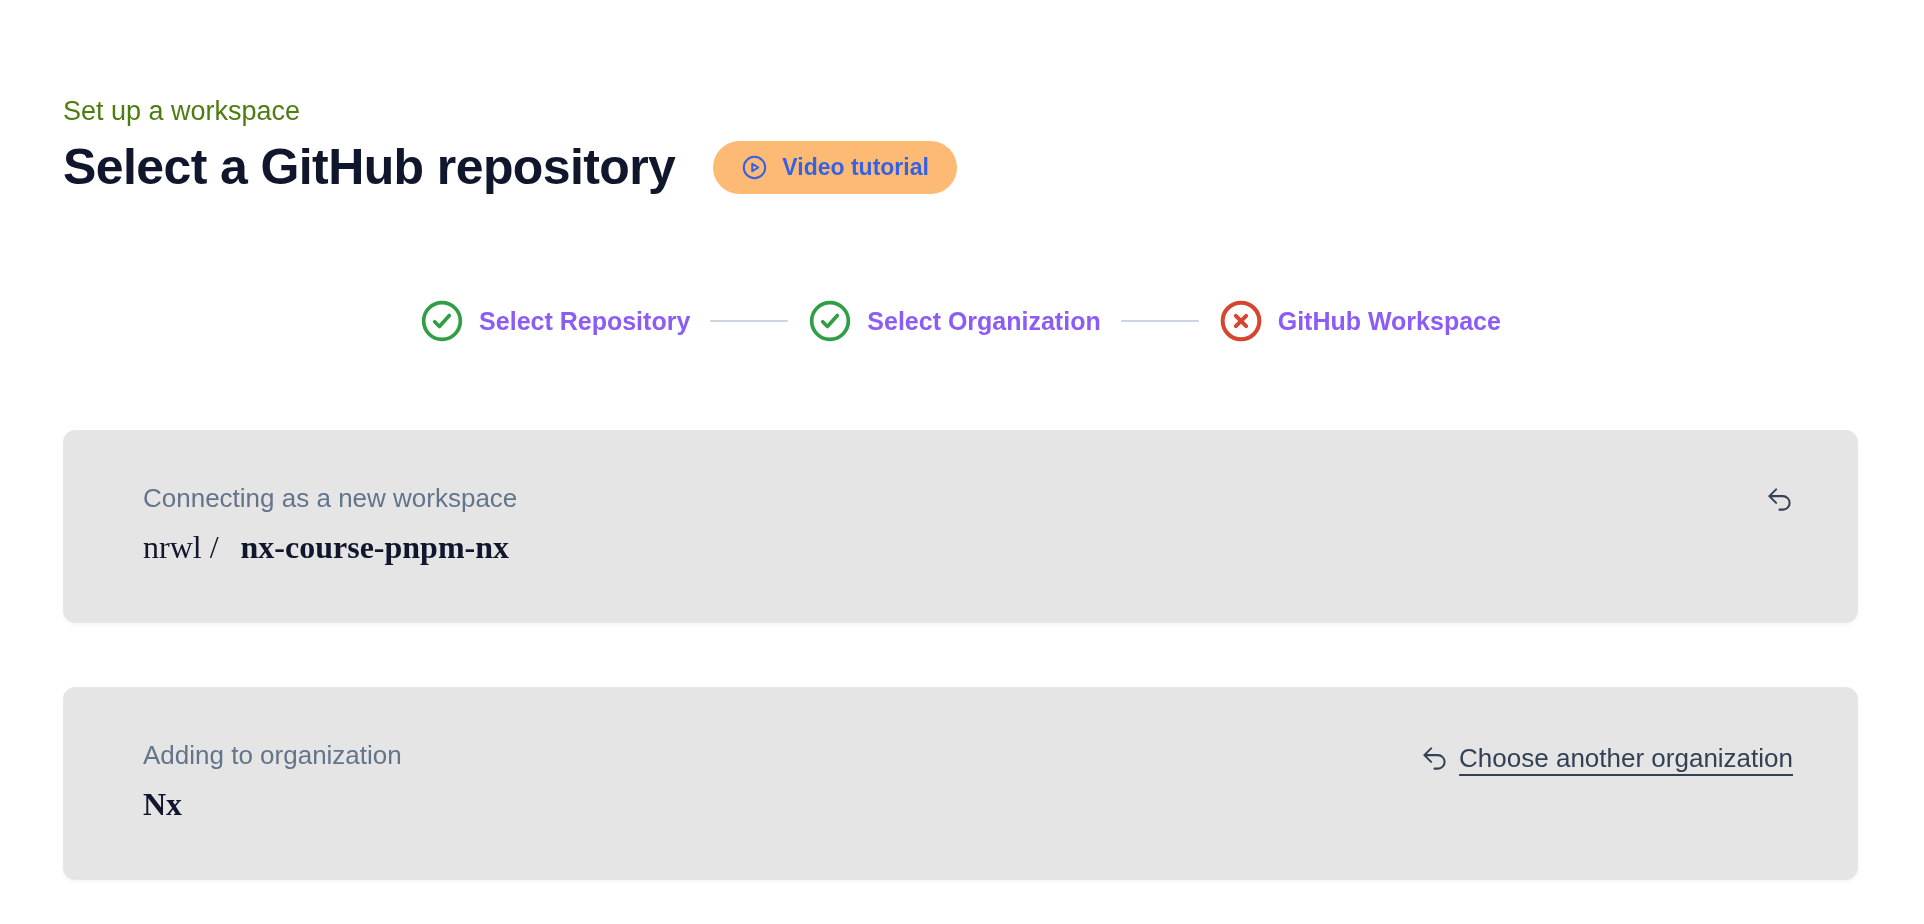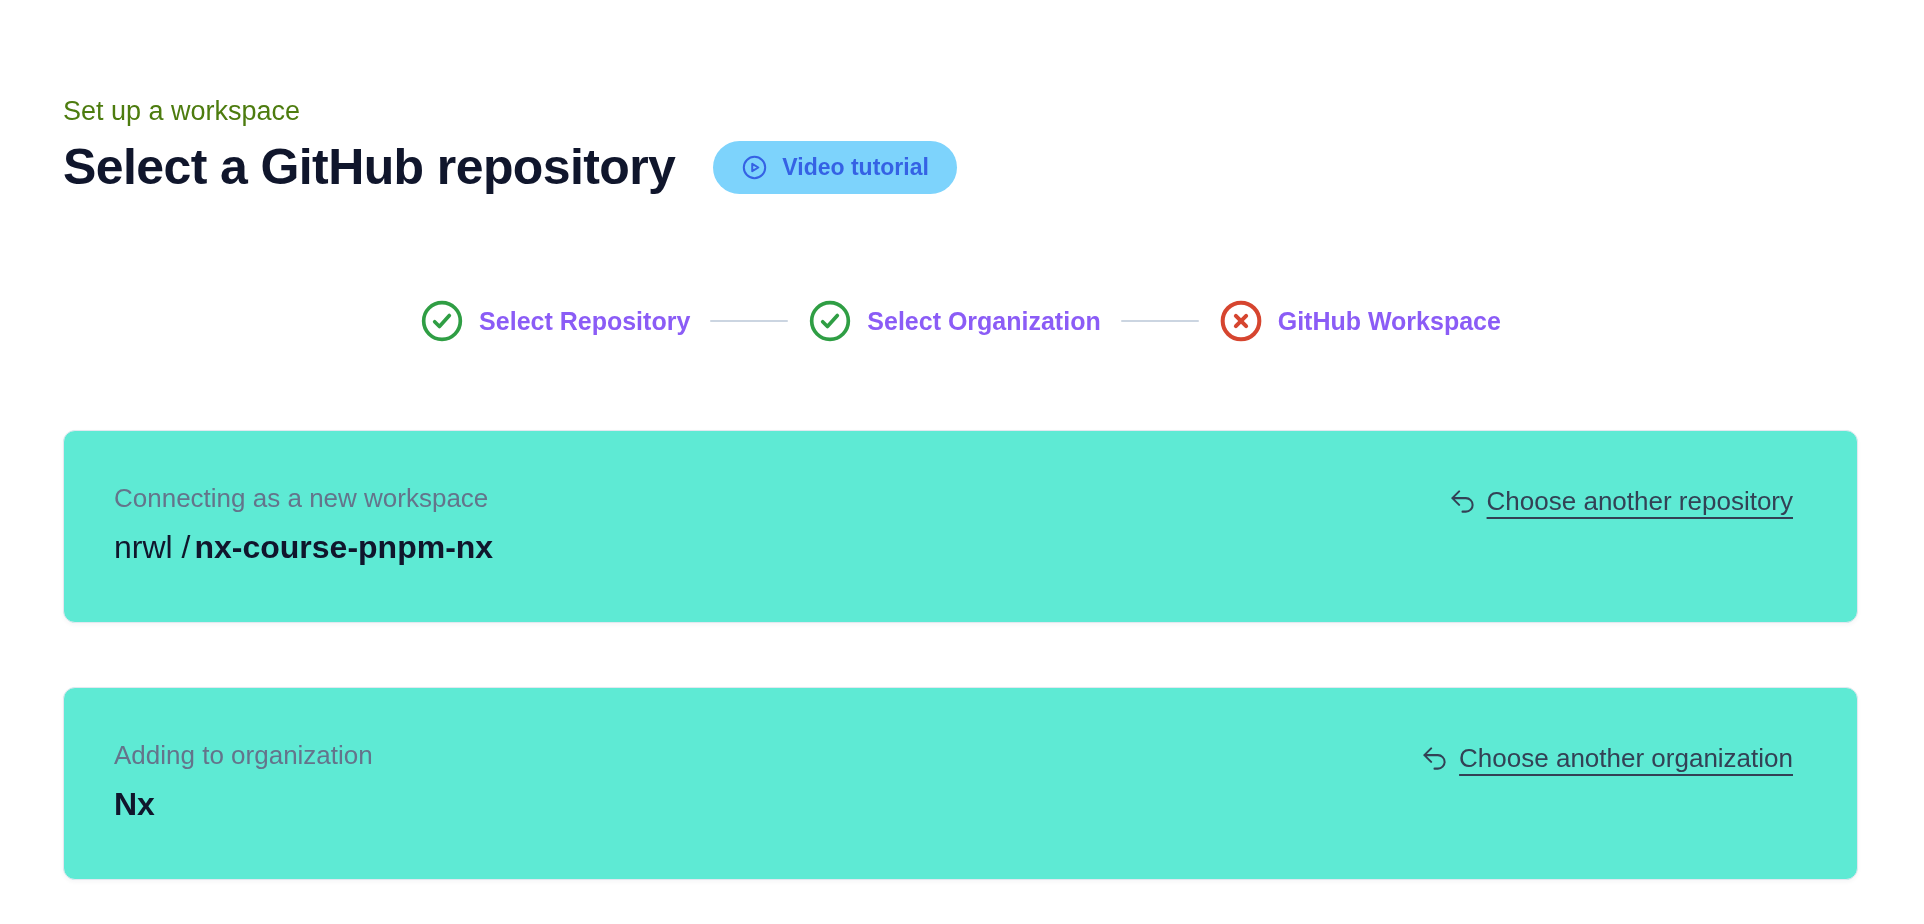--- a/index.html
+++ b/index.html
@@ -51,21 +51,21 @@
     font-size: 50px;
     font-weight: 800;
     letter-spacing: -0.6px;
     color: #10162c;
     line-height: 1.15;
   }
   .video-pill {
     display: inline-flex;
     align-items: center;
     gap: 14px;
-    background: #7dd3fc;
+    background: #fdba74;
     color: #3562e4;
     border: none;
     border-radius: 9999px;
     padding: 13px 28px;
     font-family: "Liberation Sans", sans-serif;
     font-size: 23px;
     font-weight: 700;
     cursor: pointer;
   }
 
@@ -92,41 +92,42 @@
     margin: 0 20px;
     border-radius: 1px;
   }
   .step-icon { display: inline-flex; }
 
   
   .card {
     margin-top: 87px;
     border: 1px solid #e2e8f0;
     border-radius: 12px;
-    background: #5eead4;
+    background: #e5e5e5;
     box-shadow: 0 2px 4px rgba(15, 23, 42, 0.04);
-    padding: 53px 64px 56px 50px;
+    padding: 53px 64px 56px 79px;
     display: flex;
     justify-content: space-between;
     align-items: flex-start;
   }
   .card + .card { margin-top: 64px; }
   .card-label {
     font-size: 26px;
     color: #64748b;
     line-height: 1.15;
   }
   .card-value {
     margin-top: 15px;
     font-size: 32px;
     color: #10162c;
     display: flex;
     align-items: baseline;
-    gap: 4px;
+    gap: 22px;
     line-height: 1.15;
+    font-family: Liberation Serif, serif;
   }
   .card-value .owner { font-weight: 500; }
   .card-value .repo  { font-weight: 800; }
   .card-value .org   { font-weight: 700; }
   .card .back-link { font-size: 26px; margin-top: 2px; }
 </style>
 </head>
 <body>
 
 <div class="page">
@@ -193,21 +194,20 @@
         <span class="owner">nrwl /</span>
         <span class="repo">nx-course-pnpm-nx</span>
       </div>
     </div>
     <a class="back-link">
       <span class="step-icon">
         <svg width="27" height="27" viewBox="0 0 24 24" fill="none" stroke="#334155" stroke-width="1.8" stroke-linecap="round" stroke-linejoin="round">
           <path d="M9 15L3 9m0 0l6-6M3 9h12a6 6 0 010 12h-3"></path>
         </svg>
       </span>
-      <span class="link-text">Choose another repository</span>
     </a>
   </div>
 
   <div class="card">
     <div>
       <div class="card-label">Adding to organization</div>
       <div class="card-value">
         <span class="org">Nx</span>
       </div>
     </div>

